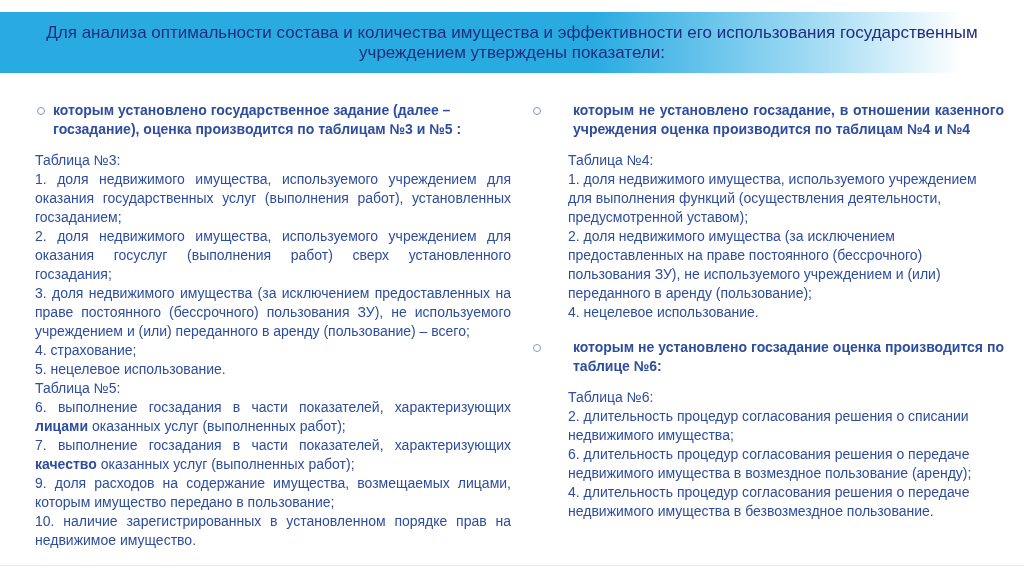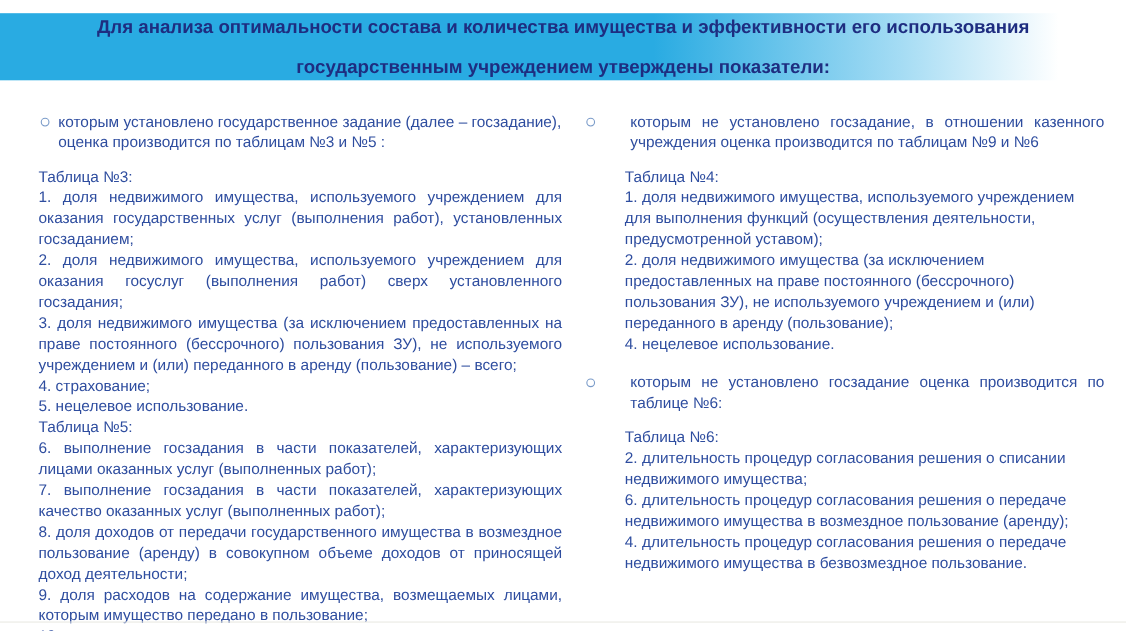--- a/index.html
+++ b/index.html
@@ -6,39 +6,39 @@
   .slide {
     position:relative; width:1024px; height:574px; background:#ffffff;
     overflow:hidden; font-family:"Liberation Sans", sans-serif;
   }
   .band {
     position:absolute; left:0; top:12px; width:1024px; height:61px;
     background:linear-gradient(90deg,#29abe2 0%,#29abe2 58%,#a5dcf4 80%,#ffffff 94%);
     display:flex; align-items:center; justify-content:center;
   }
   .title {
-    margin:0; padding:0 26px; font-size:17px; line-height:36px;
-    font-weight:700; color:#1e2d80; text-align:center;
+    margin:0; padding:0 26px; font-size:17px; line-height:20px;
+    font-weight:400; color:#1e2d80; text-align:center;
   }
   .columns { position:absolute; left:0; top:101px; width:1024px; }
   .col { position:absolute; top:0; }
   .col0 { left:35px;  width:476px; }
   .col1 { left:531px; width:473px; }
   .col p { margin:0; font-size:14px; line-height:19px; color:#2e4d9f; }
   .just { text-align:justify; }
   .bullet { font-weight:700; color:#1c3a8c; position:relative; }
   .col0 .bullet { padding-left:18px; }
   .col1 .bullet { padding-left:42px; }
   .col1 .tline  { margin-left:37px; width:414px; }
   .marker {
     position:absolute; left:2px; top:6px; width:8px; height:8px;
     border:1.5px solid #7a9bc9; border-radius:50%; box-sizing:border-box;
     background:transparent;
   }
-  .b { font-weight:400; }
+  .b { font-weight:700; }
   .gap { height:12px; }
   .bottomline {
     position:absolute; left:0; top:565px; width:1024px; height:1px;
     background:#e9e9e3;
   }
 </style>
 </head>
 <body>
 
 <div class="slide">
@@ -52,26 +52,25 @@
         <div class="gap"></div>
         <p class="tline"><span>Таблица №3:</span></p>
         <p class="tline just"><span>1. доля недвижимого имущества, используемого учреждением для оказания государственных услуг (выполнения работ), установленных госзаданием;</span></p>
         <p class="tline just"><span>2. доля недвижимого имущества, используемого учреждением для оказания госуслуг (выполнения работ) сверх установленного госзадания;</span></p>
         <p class="tline just"><span>3. доля недвижимого имущества (за исключением предоставленных на праве постоянного (бессрочного) пользования ЗУ), не используемого учреждением и (или) переданного в аренду (пользование) – всего;</span></p>
         <p class="tline"><span>4. страхование;</span></p>
         <p class="tline"><span>5. нецелевое использование.</span></p>
         <p class="tline"><span>Таблица №5:</span></p>
         <p class="tline just"><span>6. выполнение госзадания в части показателей, характеризующих </span><span class="b">лицами</span><span> оказанных услуг (выполненных работ);</span></p>
         <p class="tline just"><span>7. выполнение госзадания в части показателей, характеризующих </span><span class="b">качество</span><span> оказанных услуг (выполненных работ);</span></p>
-        <p class="tline just"><span>8. доля доходов от передачи государственного имущества в возмездное пользование (аренду) в совокупном объеме доходов от приносящей доход деятельности;</span></p>
         <p class="tline just"><span>9. доля расходов на содержание имущества, возмещаемых лицами, которым имущество передано в пользование;</span></p>
         <p class="tline just"><span>10. наличие зарегистрированных в установленном порядке прав на недвижимое имущество.</span></p>
       </section>
     <section class="col col1">
-        <p class="bullet just"><span class="marker"></span><span class="b">которым не установлено госзадание, в отношении казенного учреждения оценка производится по таблицам №9 и №6</span></p>
+        <p class="bullet just"><span class="marker"></span><span class="b">которым не установлено госзадание, в отношении казенного учреждения оценка производится по таблицам №4 и №4</span></p>
         <div class="gap"></div>
         <p class="tline"><span>Таблица №4:</span></p>
         <p class="tline"><span>1. доля недвижимого имущества, используемого учреждением для выполнения функций (осуществления деятельности, предусмотренной уставом);</span></p>
         <p class="tline"><span>2. доля недвижимого имущества (за исключением предоставленных на праве постоянного (бессрочного) пользования ЗУ), не используемого учреждением и (или) переданного в аренду (пользование);</span></p>
         <p class="tline"><span>4. нецелевое использование.</span></p>
         <div class="gap" style="height: 16px;"></div>
         <p class="bullet just"><span class="marker"></span><span class="b">которым не установлено госзадание оценка производится по таблице №6:</span></p>
         <div class="gap"></div>
         <p class="tline"><span>Таблица №6:</span></p>
         <p class="tline"><span>2. длительность процедур согласования решения о списании недвижимого имущества;</span></p>

